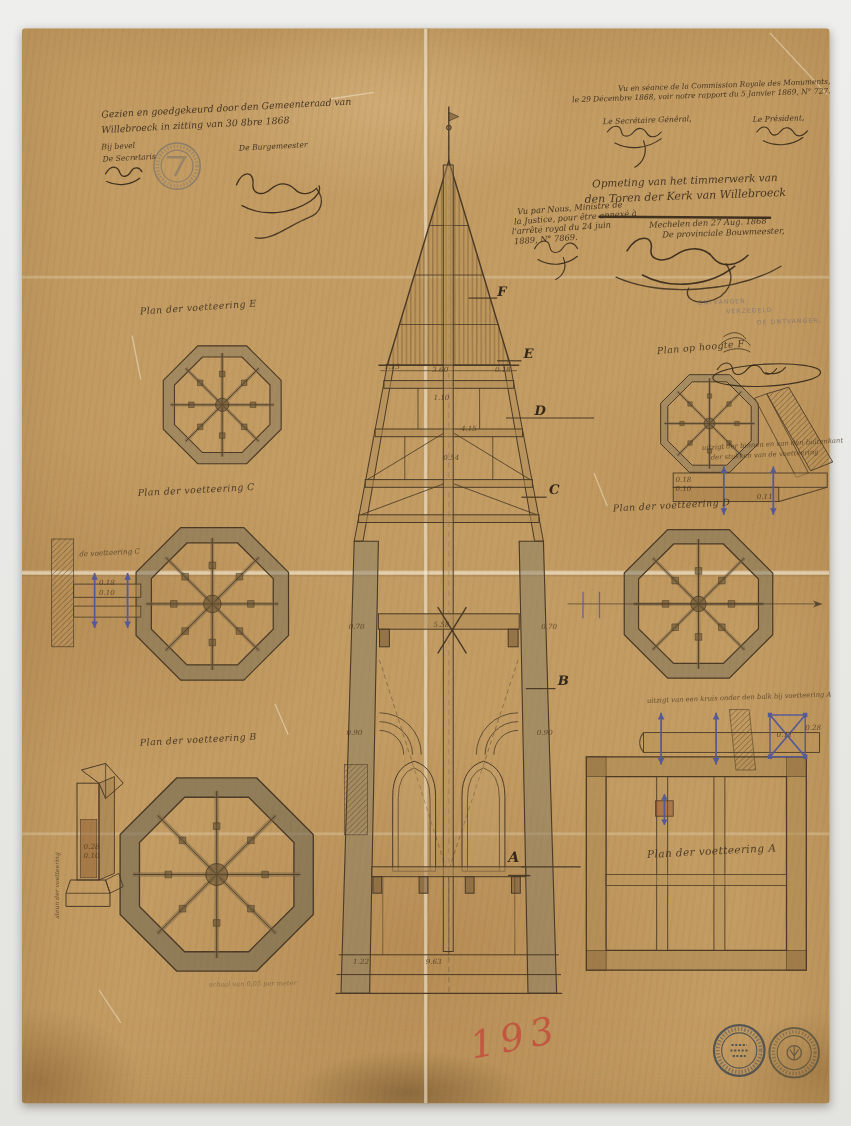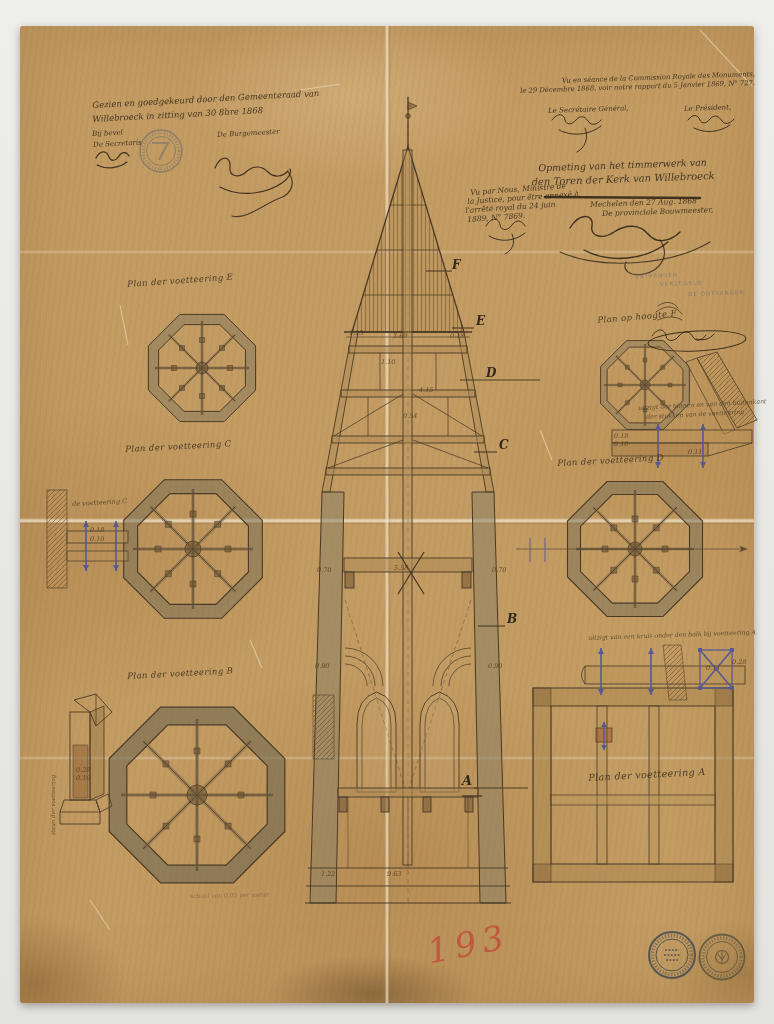--- a/index.html
+++ b/index.html
@@ -337,21 +337,21 @@
   <div class="txt letter" style="left:452px;top:258px;">F</div>
   <div class="txt letter" style="left:476px;top:314px;">E</div>
   <div class="txt letter" style="left:486px;top:366px;">D</div>
   <div class="txt letter" style="left:499px;top:438px;">C</div>
   <div class="txt letter" style="left:507px;top:612px;">B</div>
   <div class="txt letter" style="left:462px;top:773px;font-size:13px;">A</div>
 
   <div class="txt dim" style="left:393px;top:332px;text-align:center;">3.60</div>
   <div class="txt dim" style="left:349px;top:329px;">1.15</div>
   <div class="txt dim" style="left:450px;top:332px;">0.18</div>
-  <div class="txt dim" style="left:381px;top:358px;">1.10</div>
+  <div class="txt dim" style="left:394px;top:358px;">1.10</div>
   <div class="txt dim" style="left:401px;top:386px;margin-left:18px;">4.15</div>
   <div class="txt dim" style="left:403px;top:412px;">0.54</div>
   <div class="txt dim" style="left:317px;top:566px;">0.70</div>
   <div class="txt dim" style="left:492px;top:566px;">0.70</div>
   <div class="txt dim" style="left:394px;top:564px;">5.58</div>
   <div class="txt dim" style="left:315px;top:662px;">0.90</div>
   <div class="txt dim" style="left:488px;top:662px;">0.90</div>
   <div class="txt dim" style="left:321px;top:870px;">1.22</div>
   <div class="txt dim" style="left:387px;top:870px;">9.63</div>
   <div class="txt dim" style="left:614px;top:432px;">0.18</div>

